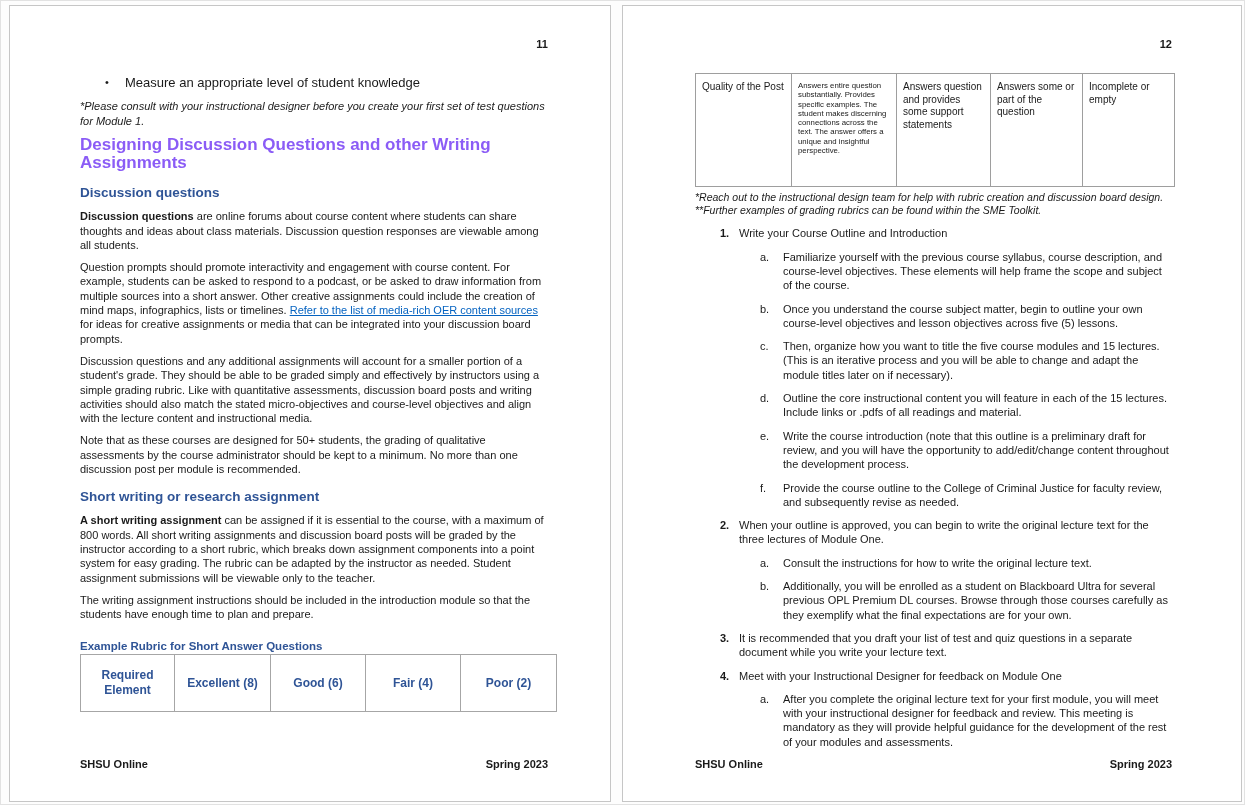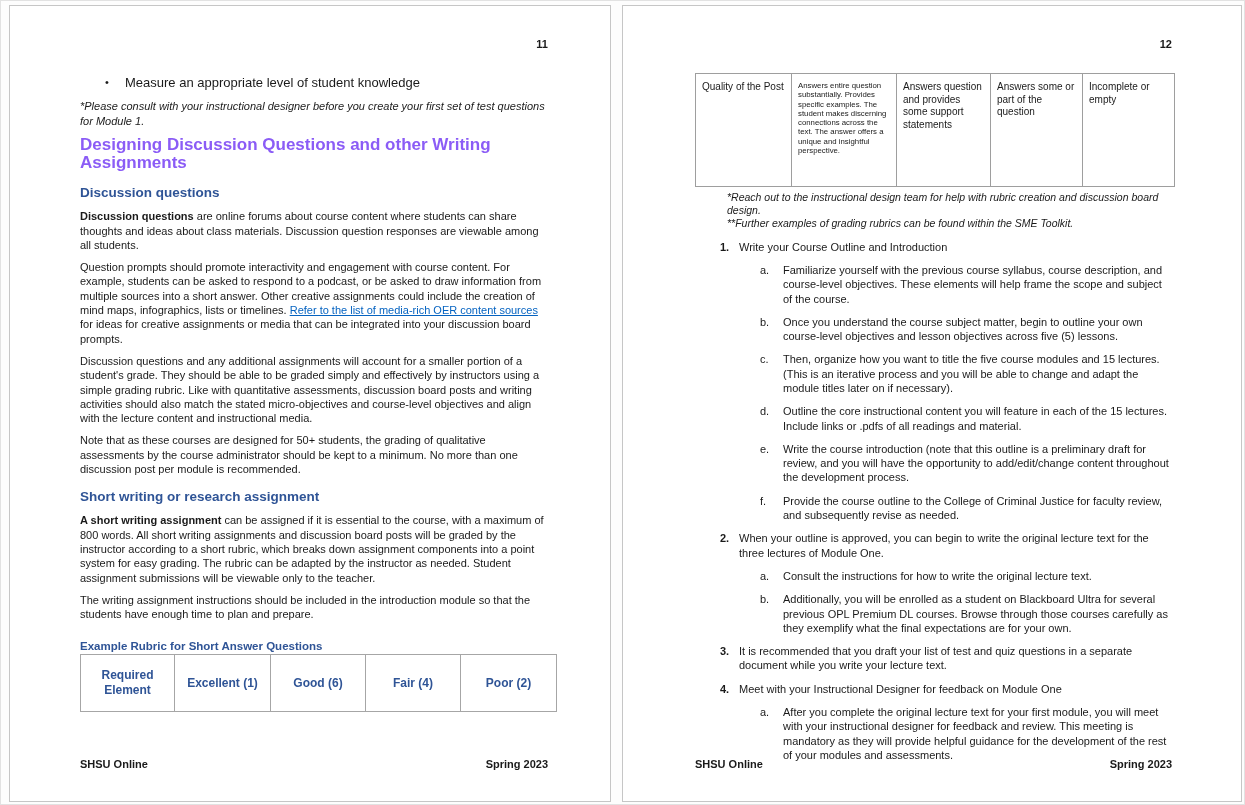--- a/index.html
+++ b/index.html
@@ -55,21 +55,21 @@
 
   table.rubric-big {
     border-collapse:collapse; margin-top:22px; table-layout:fixed; width:479px;
   }
   table.rubric-big td {
     border:1px solid #9e9e9e; vertical-align:top; padding:7px 6px;
     font-size:10px; line-height:12.5px; height:98px;
   }
   table.rubric-big td.small-cell { font-size:7.8px; line-height:9.3px; }
 
-  .footnote { font-style:italic; font-size:10.5px; line-height:13.2px;margin-left:32px; }
+  .footnote { font-style:italic; font-size:10.5px; line-height:13.2px; }
   .footnotes { margin-top:4px; }
 
   .ol-main { margin-top:9px; }
   .li-row { display:flex; margin-top:9px; }
   .li-num { width:19px; padding-left:25px; font-weight:bold; font-size:11px; line-height:14.3px; flex:none; }
   .li-txt { flex:1; font-size:11px; line-height:14.3px; }
   .li-sub { display:flex; margin-top:9px; }
   .li-letter { width:23px; padding-left:65px; font-size:11px; line-height:14.3px; flex:none; }
   .li-sub-txt { flex:1; font-size:11px; line-height:14.3px; }
 
@@ -121,21 +121,21 @@
         <colgroup>
           <col style="width:94px">
             <col style="width:96px">
             <col style="width:95px">
             <col style="width:95px">
             <col style="width:96px">
         </colgroup>
         <tbody>
             <tr>
           <td>Required Element</td>
-          <td>Excellent (1)</td>
+          <td>Excellent (8)</td>
           <td>Good (6)</td>
           <td>Fair (4)</td>
           <td>Poor (2)</td>
         </tr>
       </tbody>
         </table>
     </div>
 
     <div class="footer">
       <span>SHSU Online</span>

